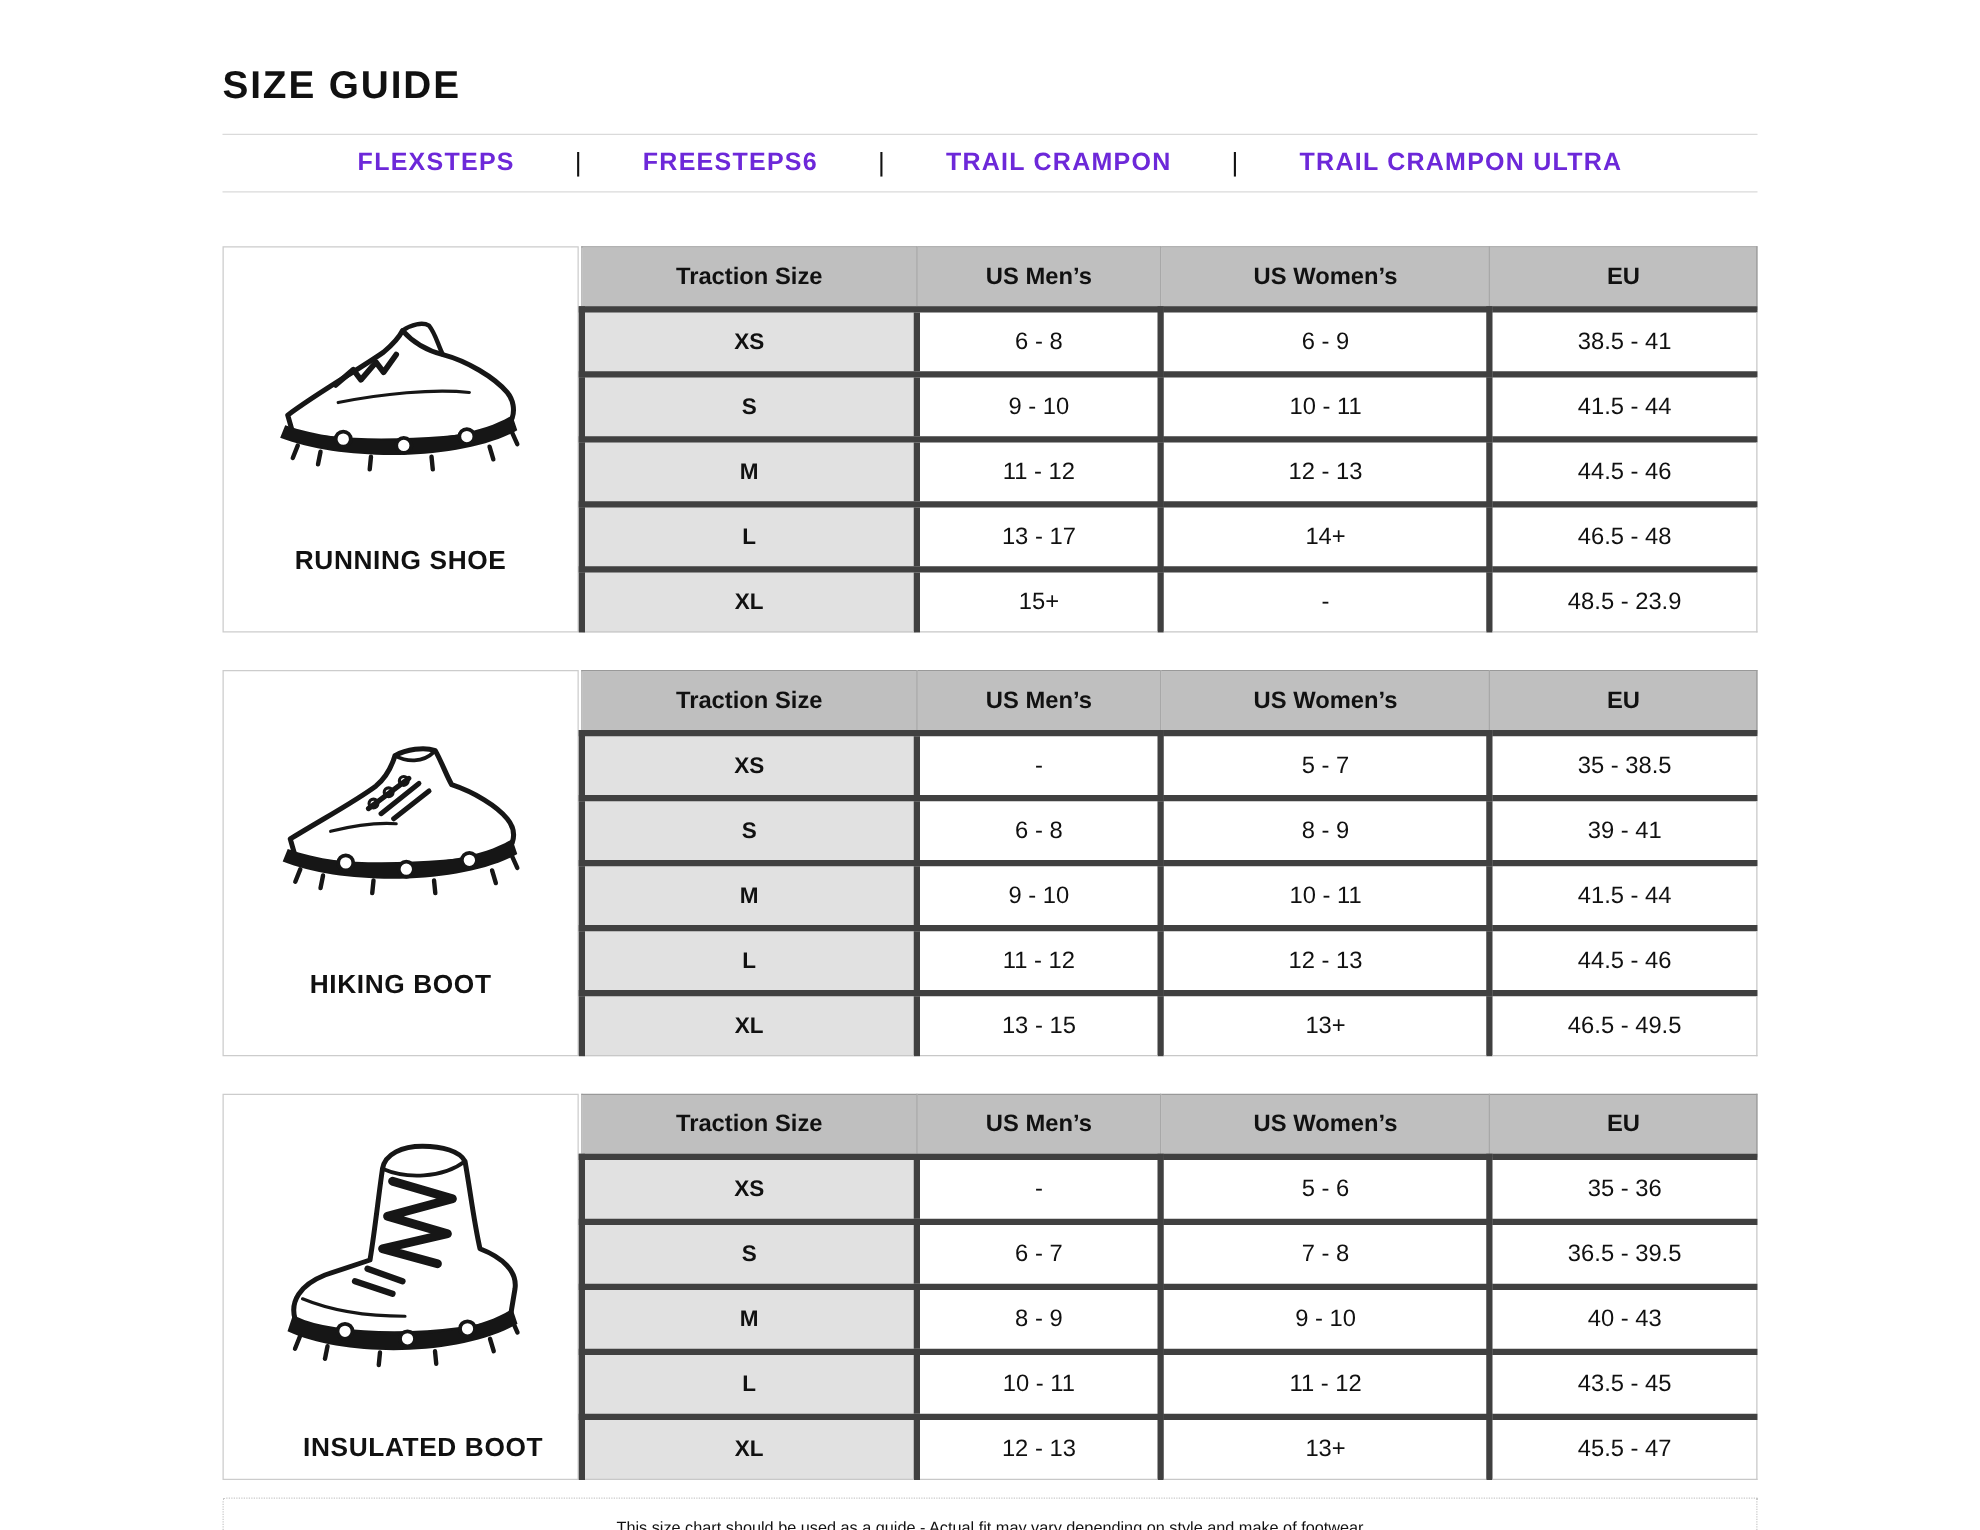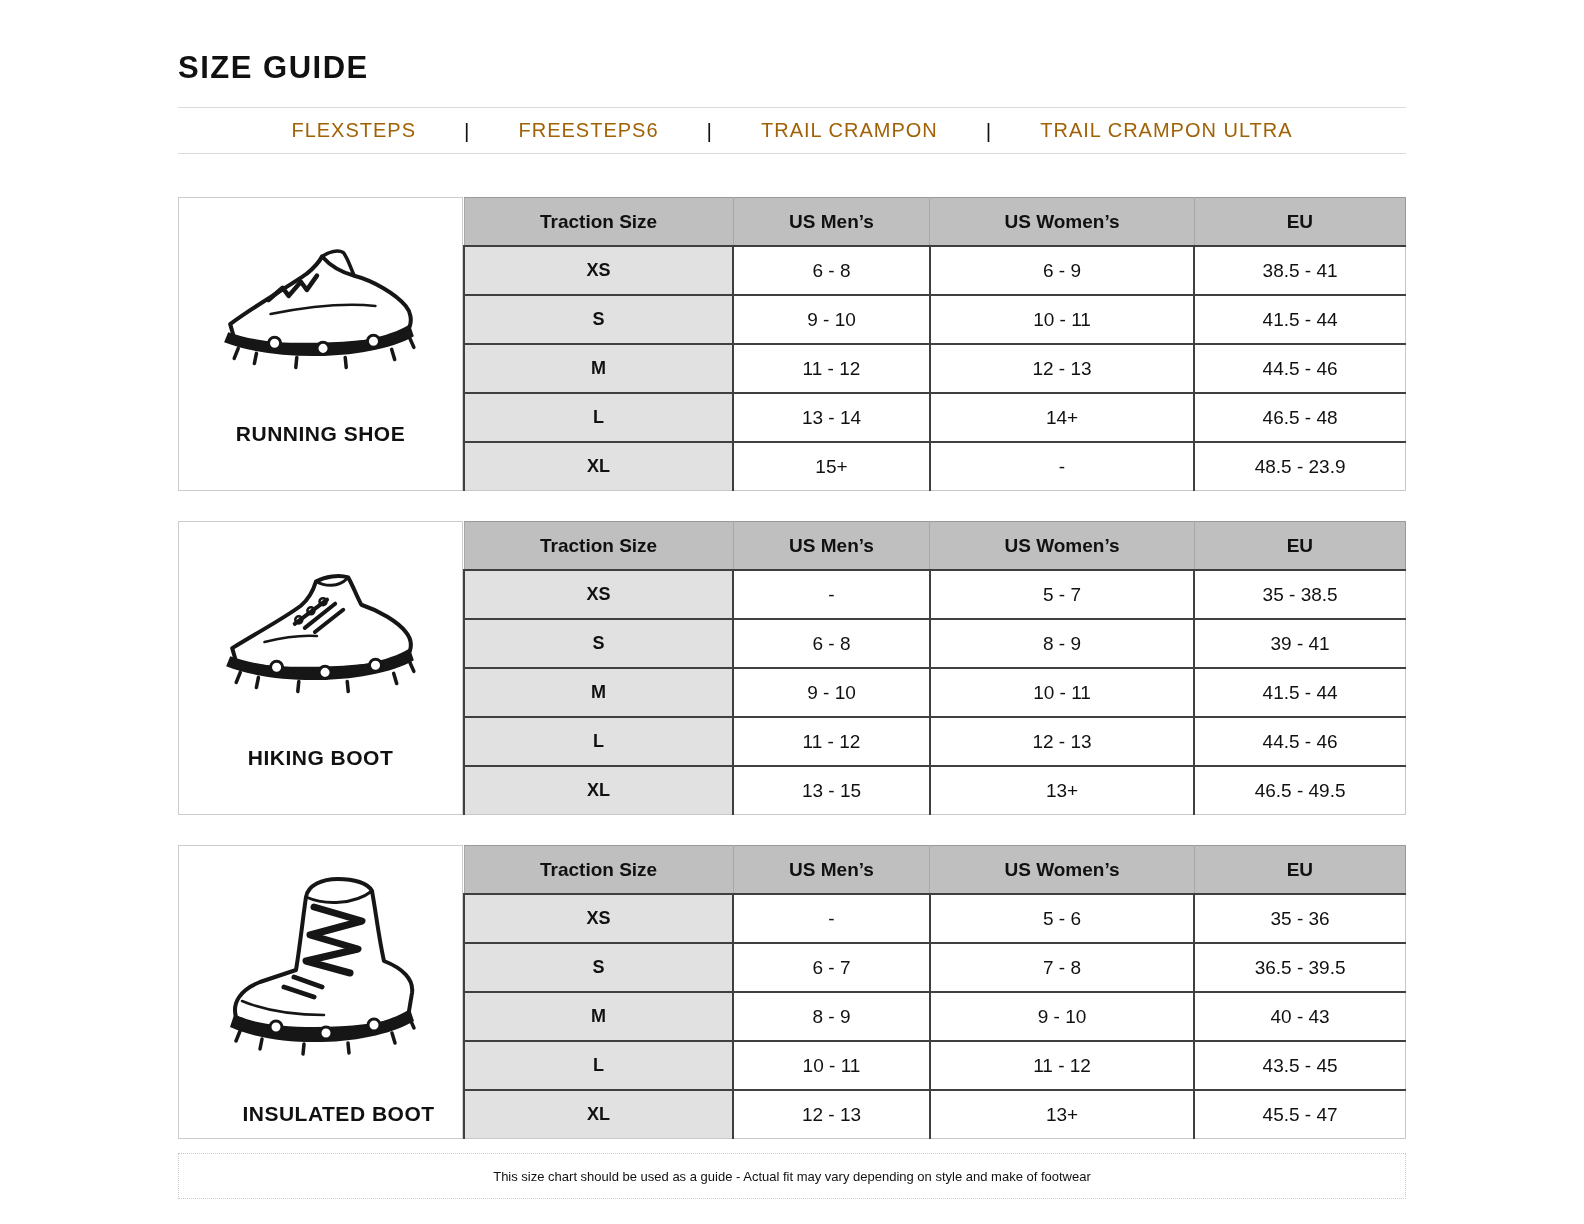--- a/index.html
+++ b/index.html
@@ -2,34 +2,34 @@
 <html><head>
 <meta charset="utf-8">
 <style>
   html,body{margin:0;padding:0;background:#ffffff;color:#111;
     font-family:"Liberation Sans","DejaVu Sans",sans-serif;}
   .page{width:1584px;height:1224px;background:#fff;overflow:hidden;}
   .container{width:1228px;margin:0 auto;}
   .title{margin:50px 0 0;text-align:left;font-size:31px;font-weight:800;letter-spacing:1.5px;}
   .nav{margin-top:21px;border-top:1px solid #dadada;border-bottom:1px solid #dadada;height:45px;
     display:flex;align-items:center;justify-content:center;gap:48px;font-size:20px;letter-spacing:1px;}
-  .nav-item{color:#a16207;cursor:pointer;white-space:nowrap;font-weight:400;}
+  .nav-item{color:#6d28d9;cursor:pointer;white-space:nowrap;font-weight:700;}
   .sep{color:#111;font-weight:300;font-size:21px;}
   .section{display:flex;margin-top:30px;}
   .section.first{margin-top:43px;}
   .panel{width:285px;box-sizing:border-box;border:1px solid #cccccc;background:#fff;
     display:flex;flex-direction:column;align-items:center;}
   .art{flex:1;display:flex;align-items:center;justify-content:center;}
   .panel-label{font-size:21px;font-weight:700;letter-spacing:0.5px;}
   .section-a .panel-label,.section-b .panel-label{margin-bottom:44px;}
   .section-c .panel-label{margin-bottom:12px;margin-left:36px;}
   table{border-collapse:collapse;table-layout:fixed;flex:1;}
   th{height:45px;background:#bfbfbf;font-size:19px;font-weight:700;
      border:1px solid #a8a8a8;border-top:1px solid #999;border-bottom:2px solid #3e3e3e;}
-  td{height:45px;text-align:center;font-size:19px;background:#fff;border:2px solid #404040;}
+  td{height:45px;text-align:center;font-size:19px;background:#fff;border:5px solid #404040;}
   td.lbl{background:#e1e1e1;font-weight:700;font-size:18px;border-right:2px solid #3e3e3e;}
   th:last-child{border-right:1px solid #9a9a9a;}
   td:last-child{border-right:1px solid #c8c8c8;}
   tbody tr:last-child td{border-bottom:1px solid #c8c8c8;}
   .footer{margin-top:14px;border:1px dotted #c9c9c9;height:44px;display:flex;
     align-items:center;justify-content:center;font-size:13px;}
   svg .ln{fill:none;stroke:#161616;stroke-linecap:round;stroke-linejoin:round;}
 </style>
 </head>
 <body>
@@ -96,21 +96,21 @@
             <td>41.5 - 44</td>
           </tr>
           <tr>
             <td class="lbl">M</td>
             <td>11 - 12</td>
             <td>12 - 13</td>
             <td>44.5 - 46</td>
           </tr>
           <tr>
             <td class="lbl">L</td>
-            <td>13 - 14</td>
+            <td>13 - 17</td>
             <td>14+</td>
             <td>46.5 - 48</td>
           </tr>
           <tr>
             <td class="lbl">XL</td>
             <td>15+</td>
             <td>-</td>
             <td>48.5 - 23.9</td>
           </tr>
         </tbody>

